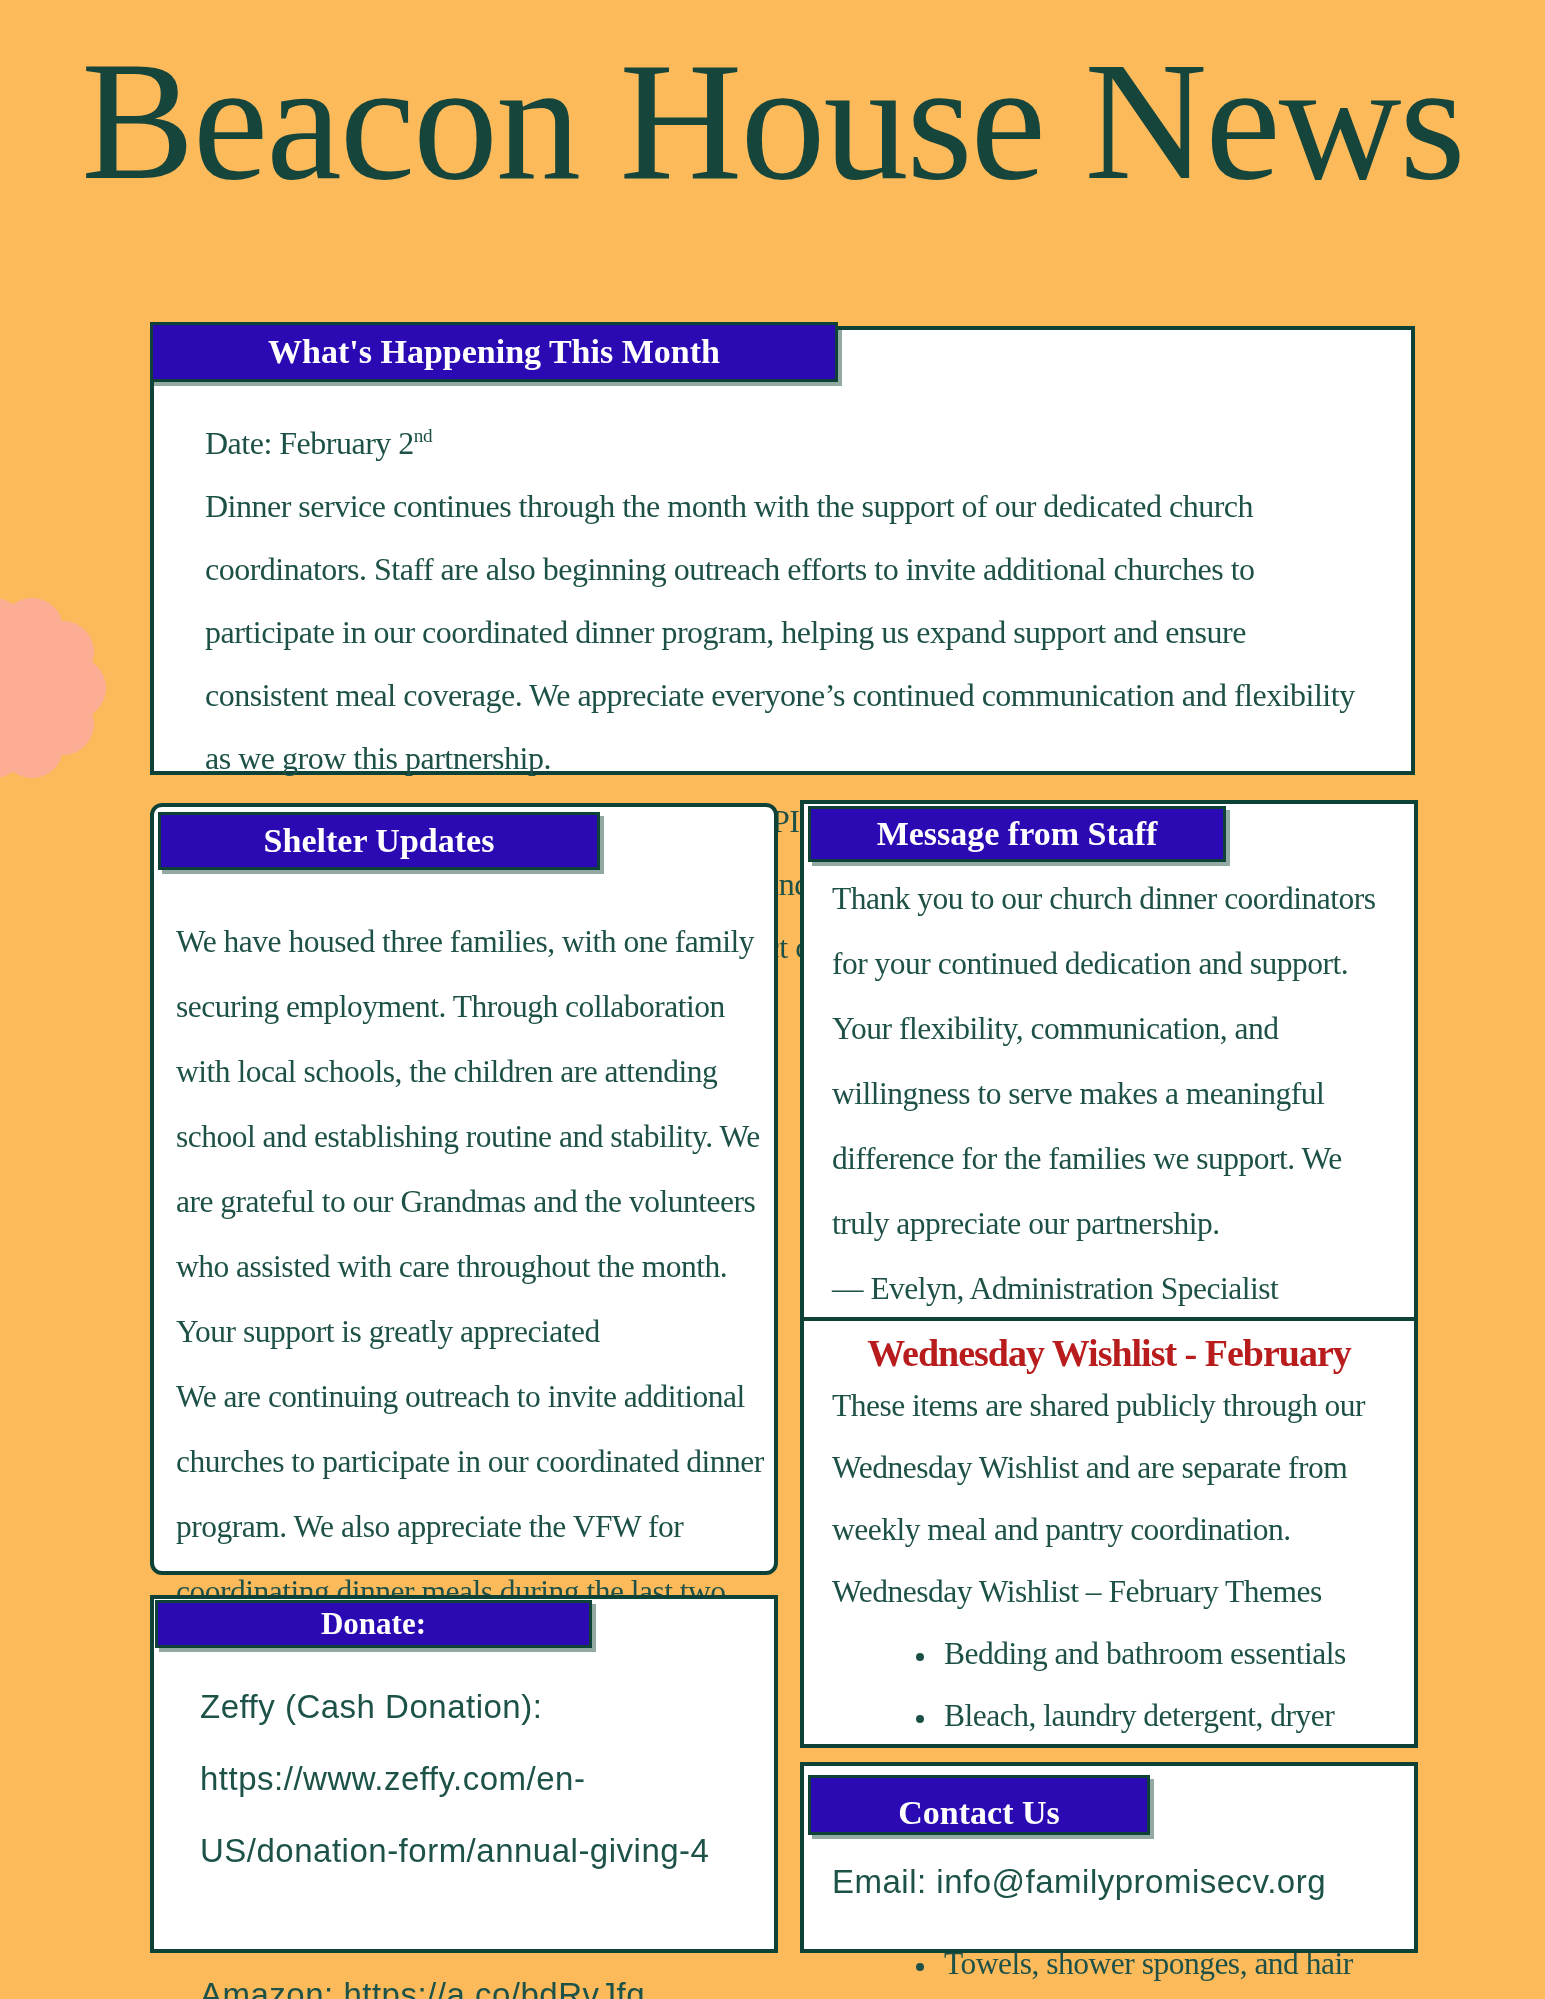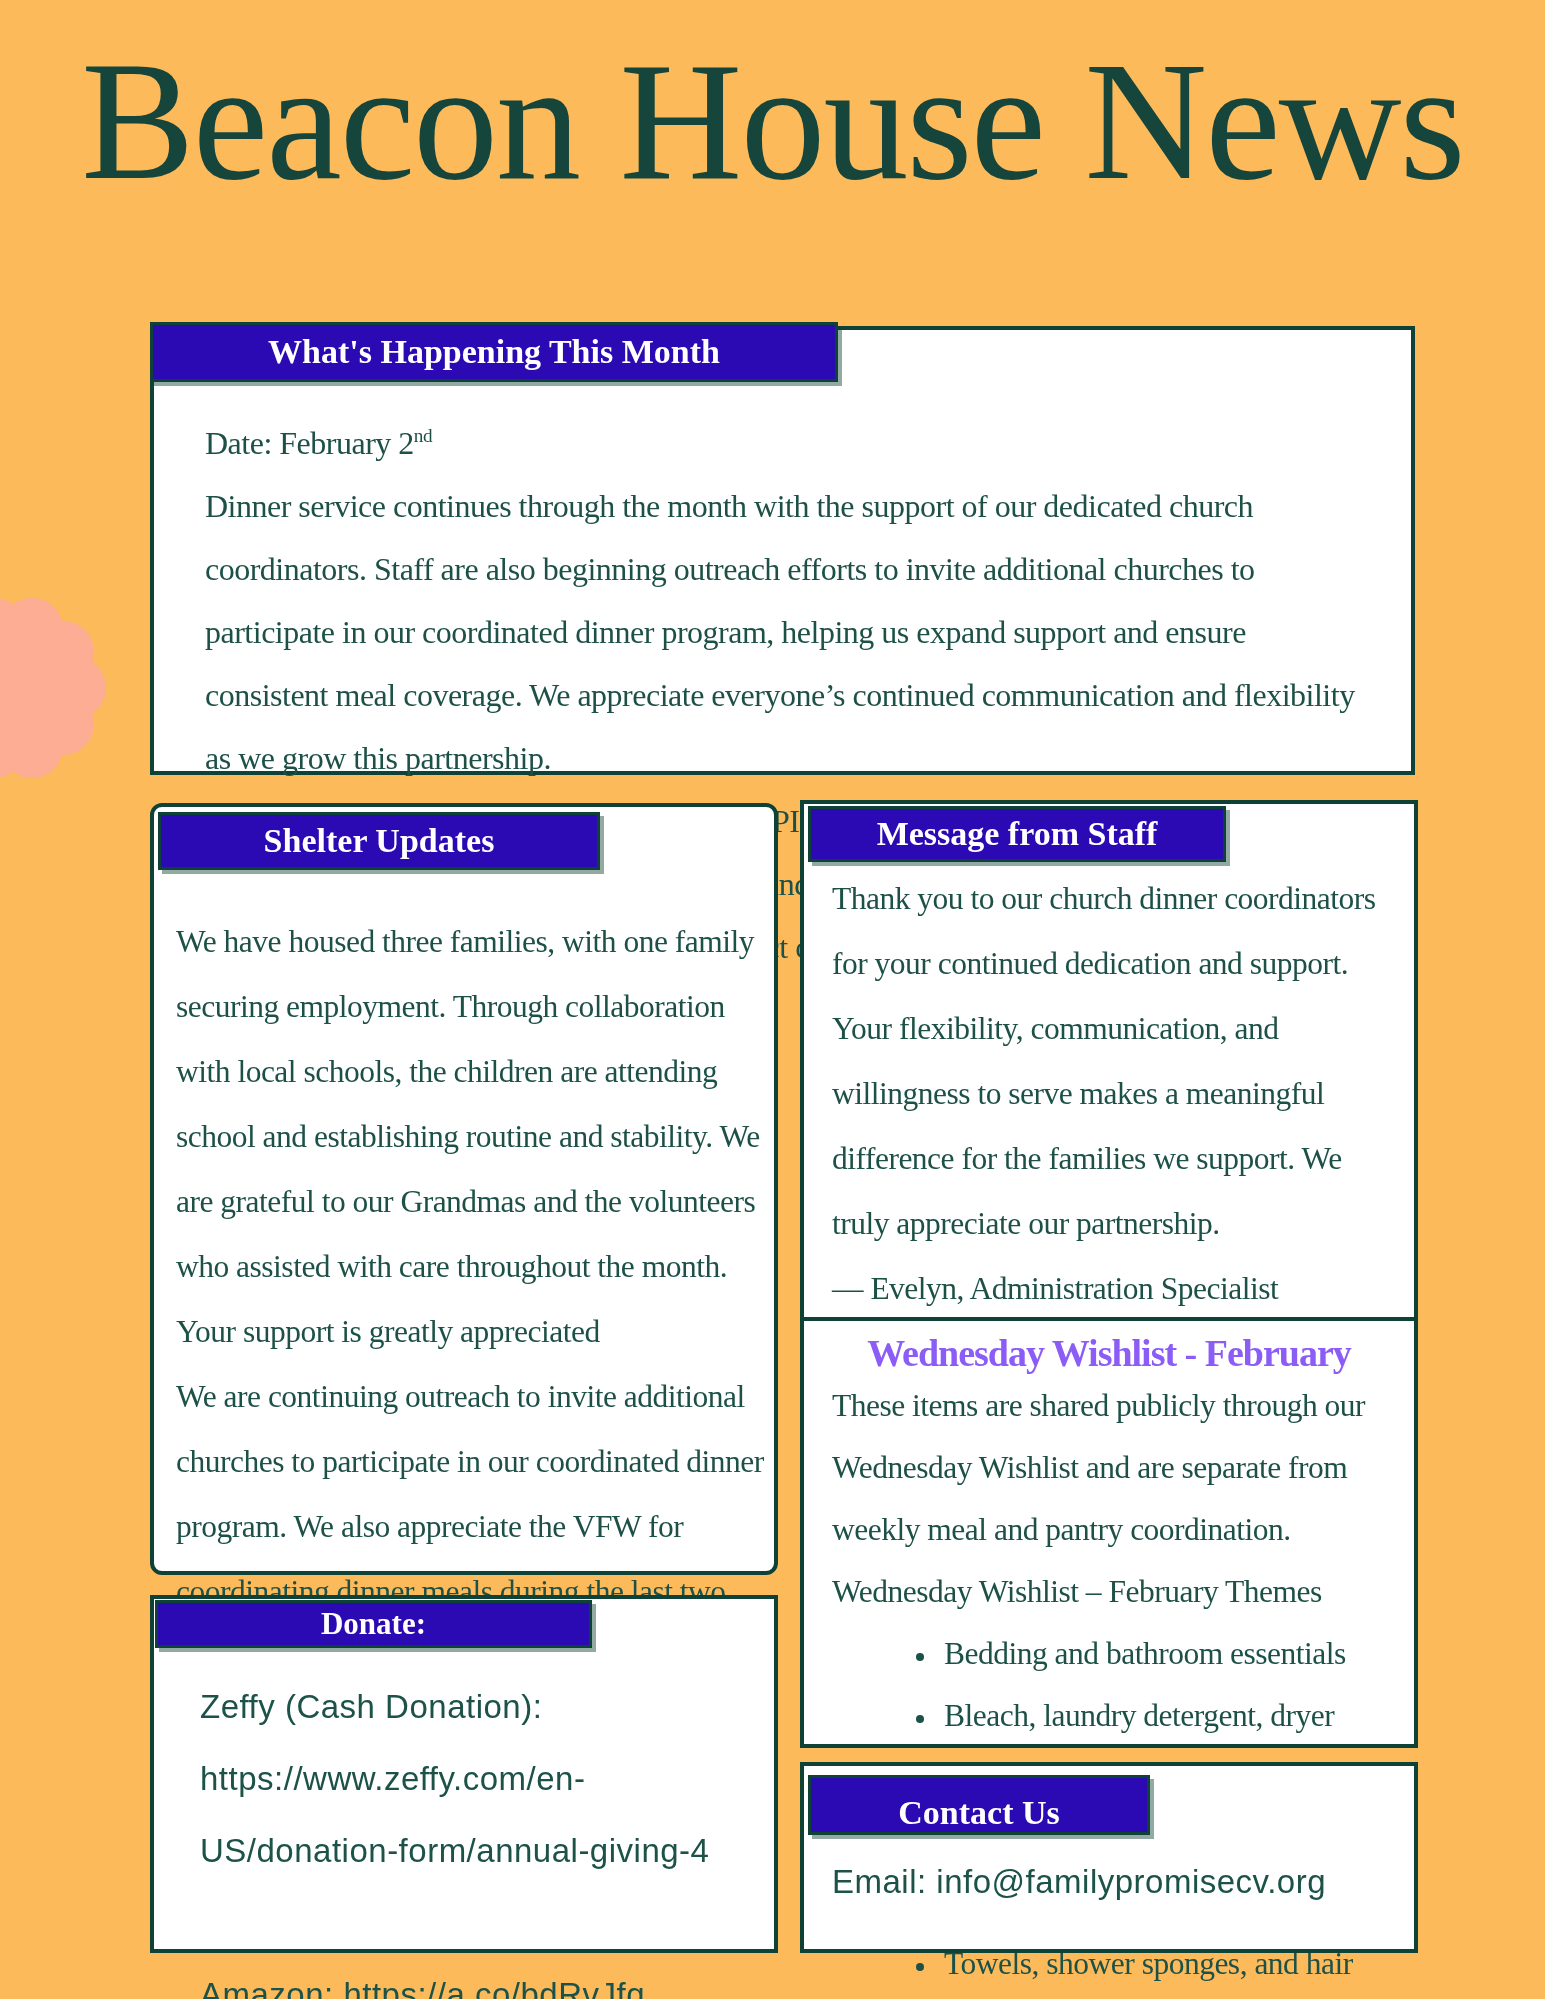--- a/index.html
+++ b/index.html
@@ -69,21 +69,21 @@
     position: absolute; left: 22px; right: 8px; top: 102px;
     font-size: 31.5px; line-height: 65px;
   }
   .card3-body {
     position: absolute; left: 28px; right: 10px; top: 62px;
     font-size: 31.5px; line-height: 65px;
   }
   .wishlist-title {
     margin: 10px 0 0 0;
     text-align: center;
-    color: #8b5cf6;
+    color: #b91c1c;
     font-family: "Liberation Serif", serif;
     font-weight: 700;
     font-size: 38px;
     letter-spacing: -1px;
   }
   .card4-body {
     position: absolute; left: 28px; right: 10px; top: 8px;
     font-size: 31.5px; line-height: 62px;
   }
   .card4-body .intro, .card4-body .themes-label { margin: 0; }

